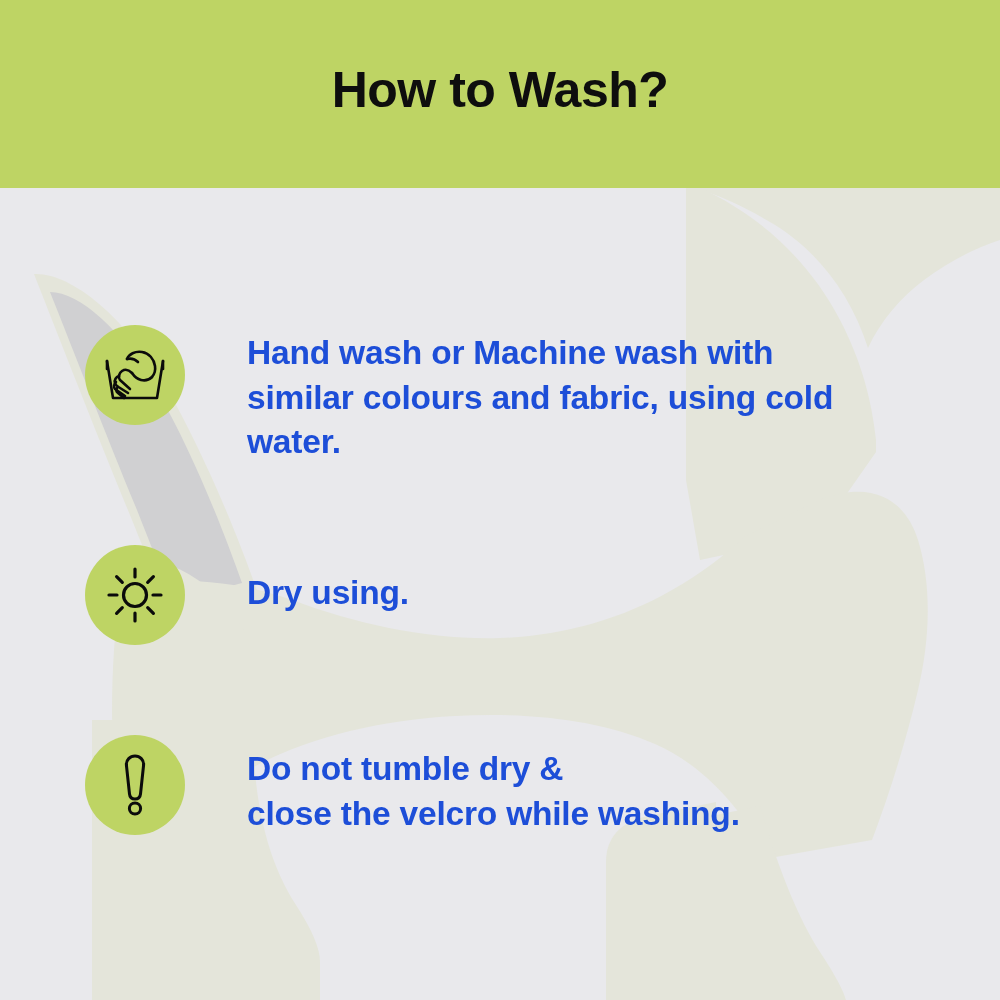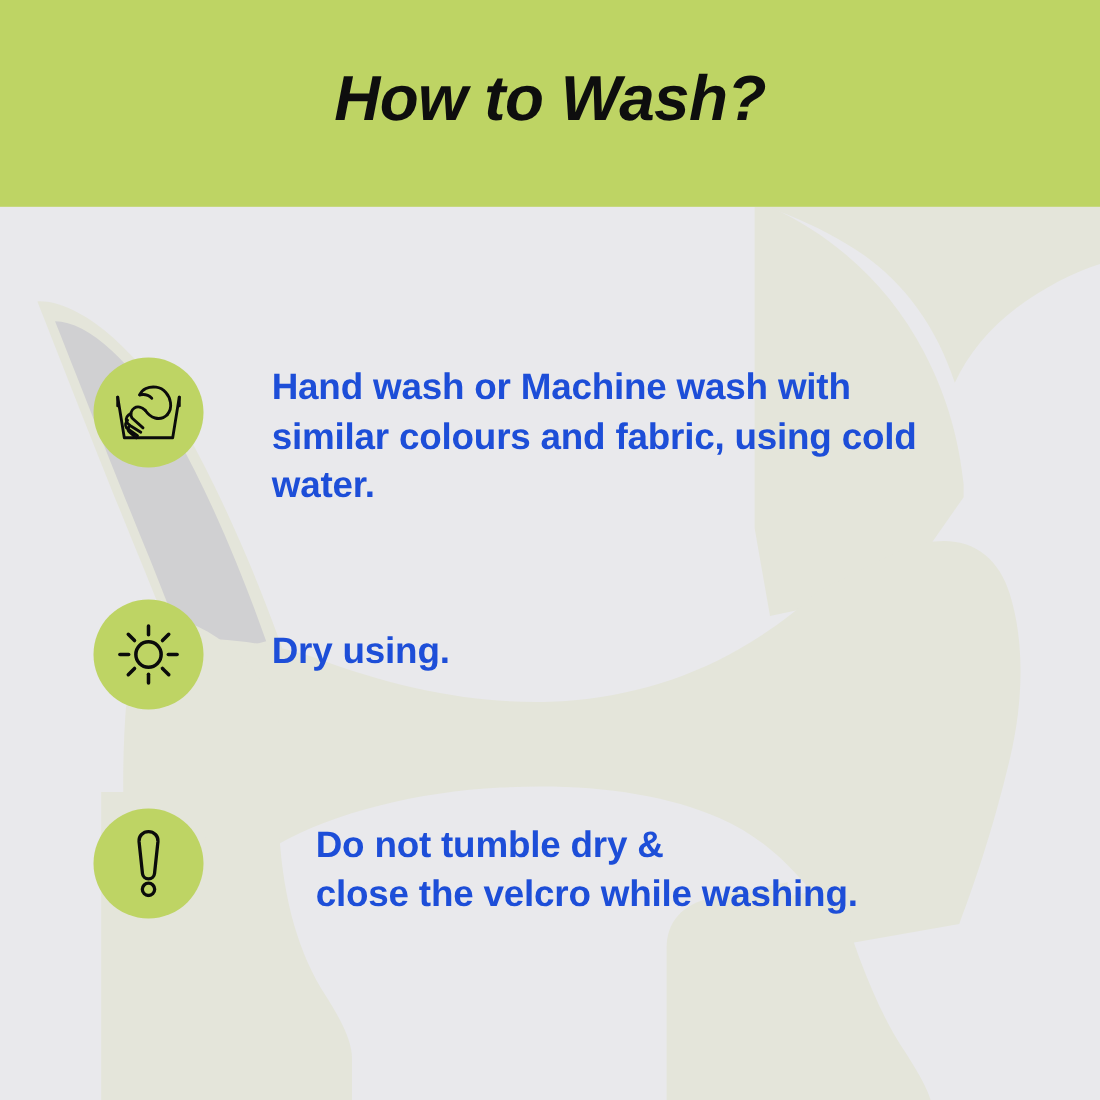--- a/index.html
+++ b/index.html
@@ -39,49 +39,48 @@
     top: 0;
     width: 1000px;
     height: 188px;
     background: #BED464;
     z-index: 3;
     display: flex;
     align-items: center;
     justify-content: center;
   }
   .header-title {
-    font-size: 58px;
+    font-size: 50px;
     font-weight: 700;
     color: #0E0E0E;
     letter-spacing: -0.5px;
     line-height: 1;
     margin: 0;
     padding: 0 0 8px 0;
     white-space: nowrap;
-    font-style: italic;
   }
 
   
   .rows {
     position: absolute;
     left: 0;
     top: 188px;
     width: 1000px;
     height: 812px;
     z-index: 2;
   }
   .row {
     position: absolute;
     display: flex;
     align-items: flex-start;
     left: 85px;
   }
   .row-1 { top: 137px; }
   .row-2 { top: 357px; }
-  .row-3 { top: 547px; gap: 40px; }
+  .row-3 { top: 547px; }
 
   .icon-badge {
     width: 100px;
     height: 100px;
     border-radius: 50%;
     background: #BED464;
     flex: 0 0 100px;
     display: flex;
     align-items: center;
     justify-content: center;

